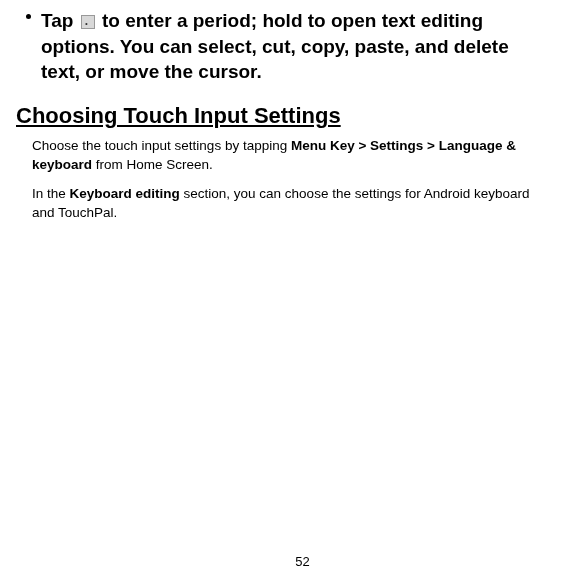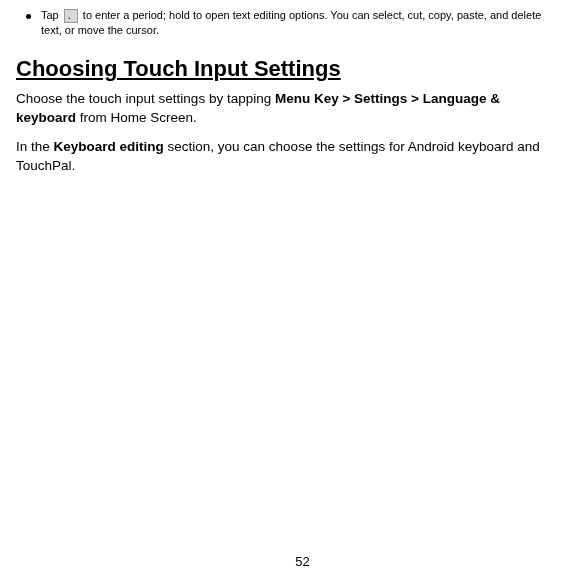--- a/index.html
+++ b/index.html
@@ -14,22 +14,23 @@
       font-family: Arial, Helvetica, sans-serif;
       color: #000000;
       padding: 8px 16px 8px 16px;
       position: relative;
     }
     .bullet-item {
       display: flex;
       align-items: flex-start;
       margin-left: 10px;
       margin-bottom: 18px;
-      font-size: 11px;
+      font-size: 19px;
       line-height: 1.35;
+      font-weight: bold;
     }
     .bullet-dot {
       width: 5px;
       height: 5px;
       background: #000;
       border-radius: 50%;
       margin-top: 6px;
       margin-right: 10px;
       flex-shrink: 0;
     }
@@ -57,20 +58,21 @@
     .heading {
       font-size: 22px;
       font-weight: bold;
       margin-bottom: 8px;
       text-decoration: underline;
     }
     .paragraph {
       font-size: 13.5px;
       line-height: 1.4;
       margin-bottom: 10px;
+      margin-left: 16px;
     }
     .bold {
       font-weight: bold;
     }
     .page-number {
       position: absolute;
       bottom: 10px;
       left: 0;
       right: 0;
       text-align: center;

